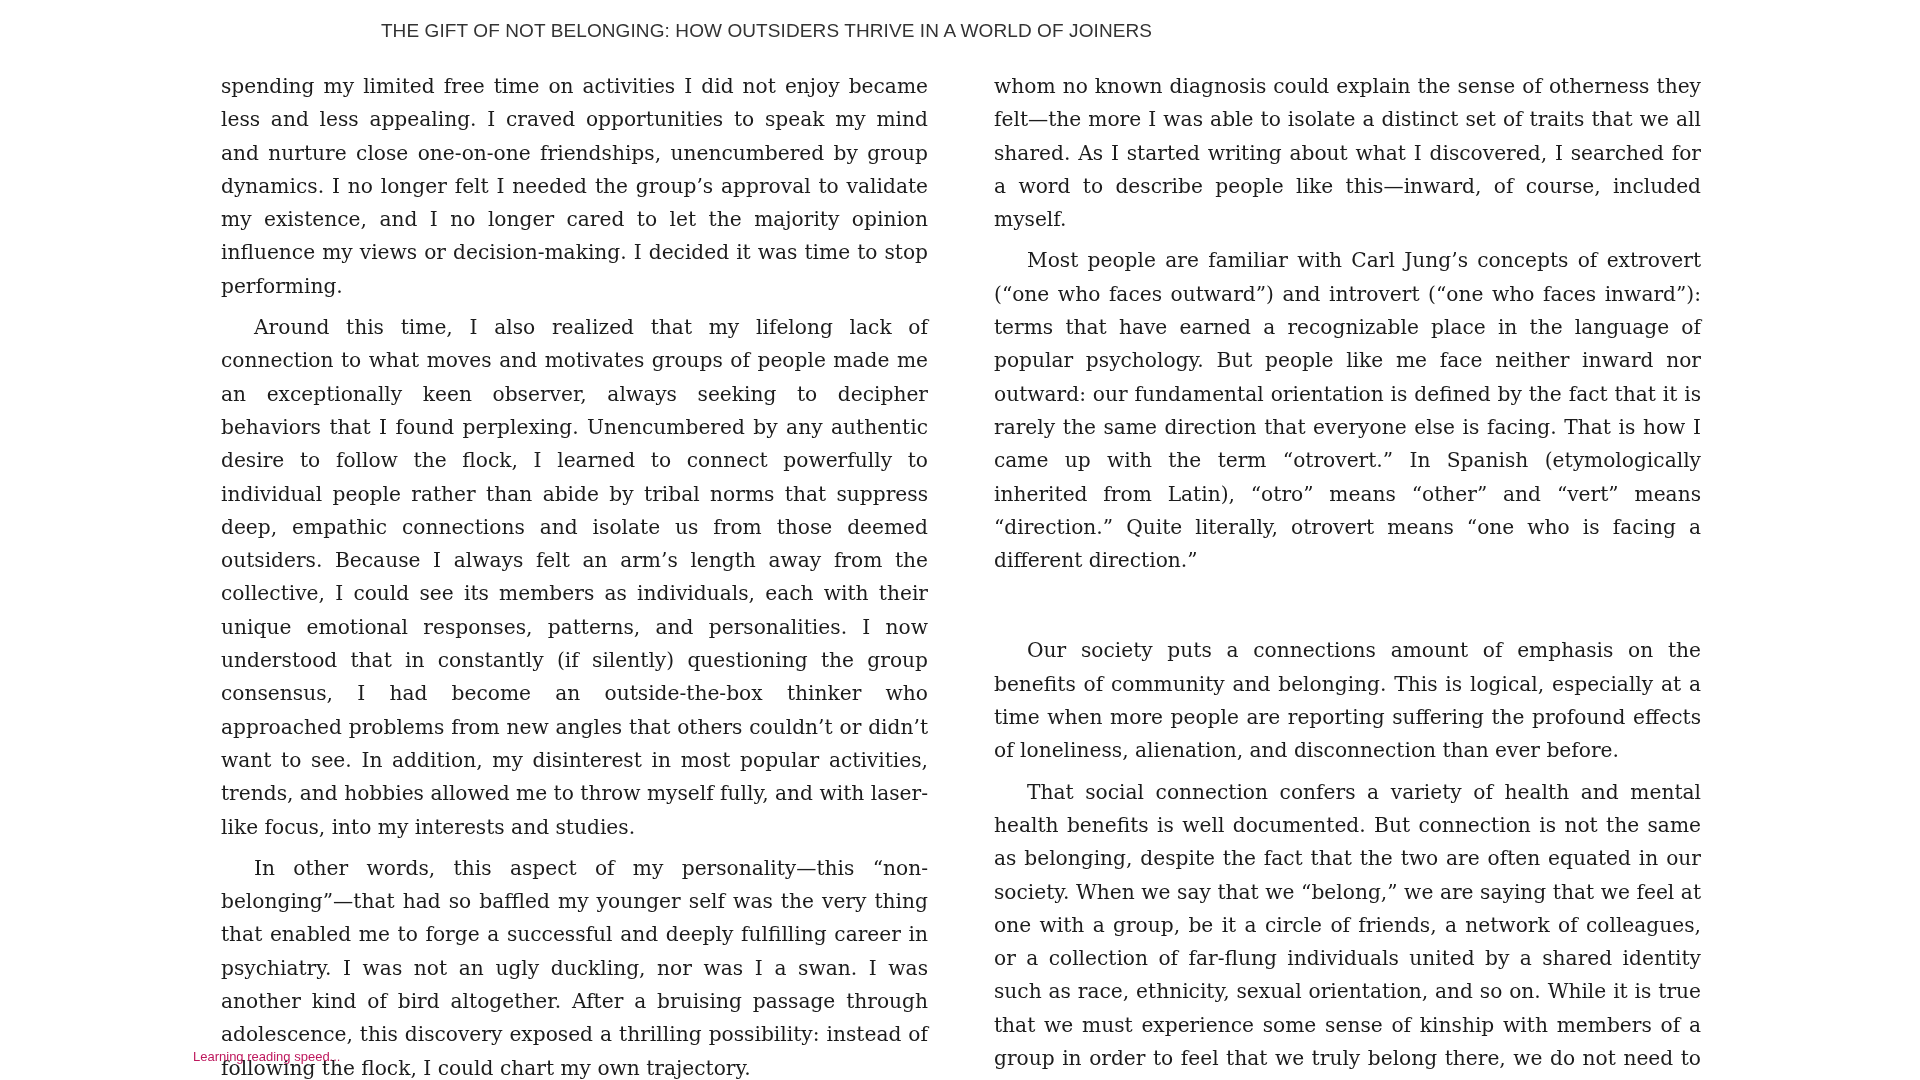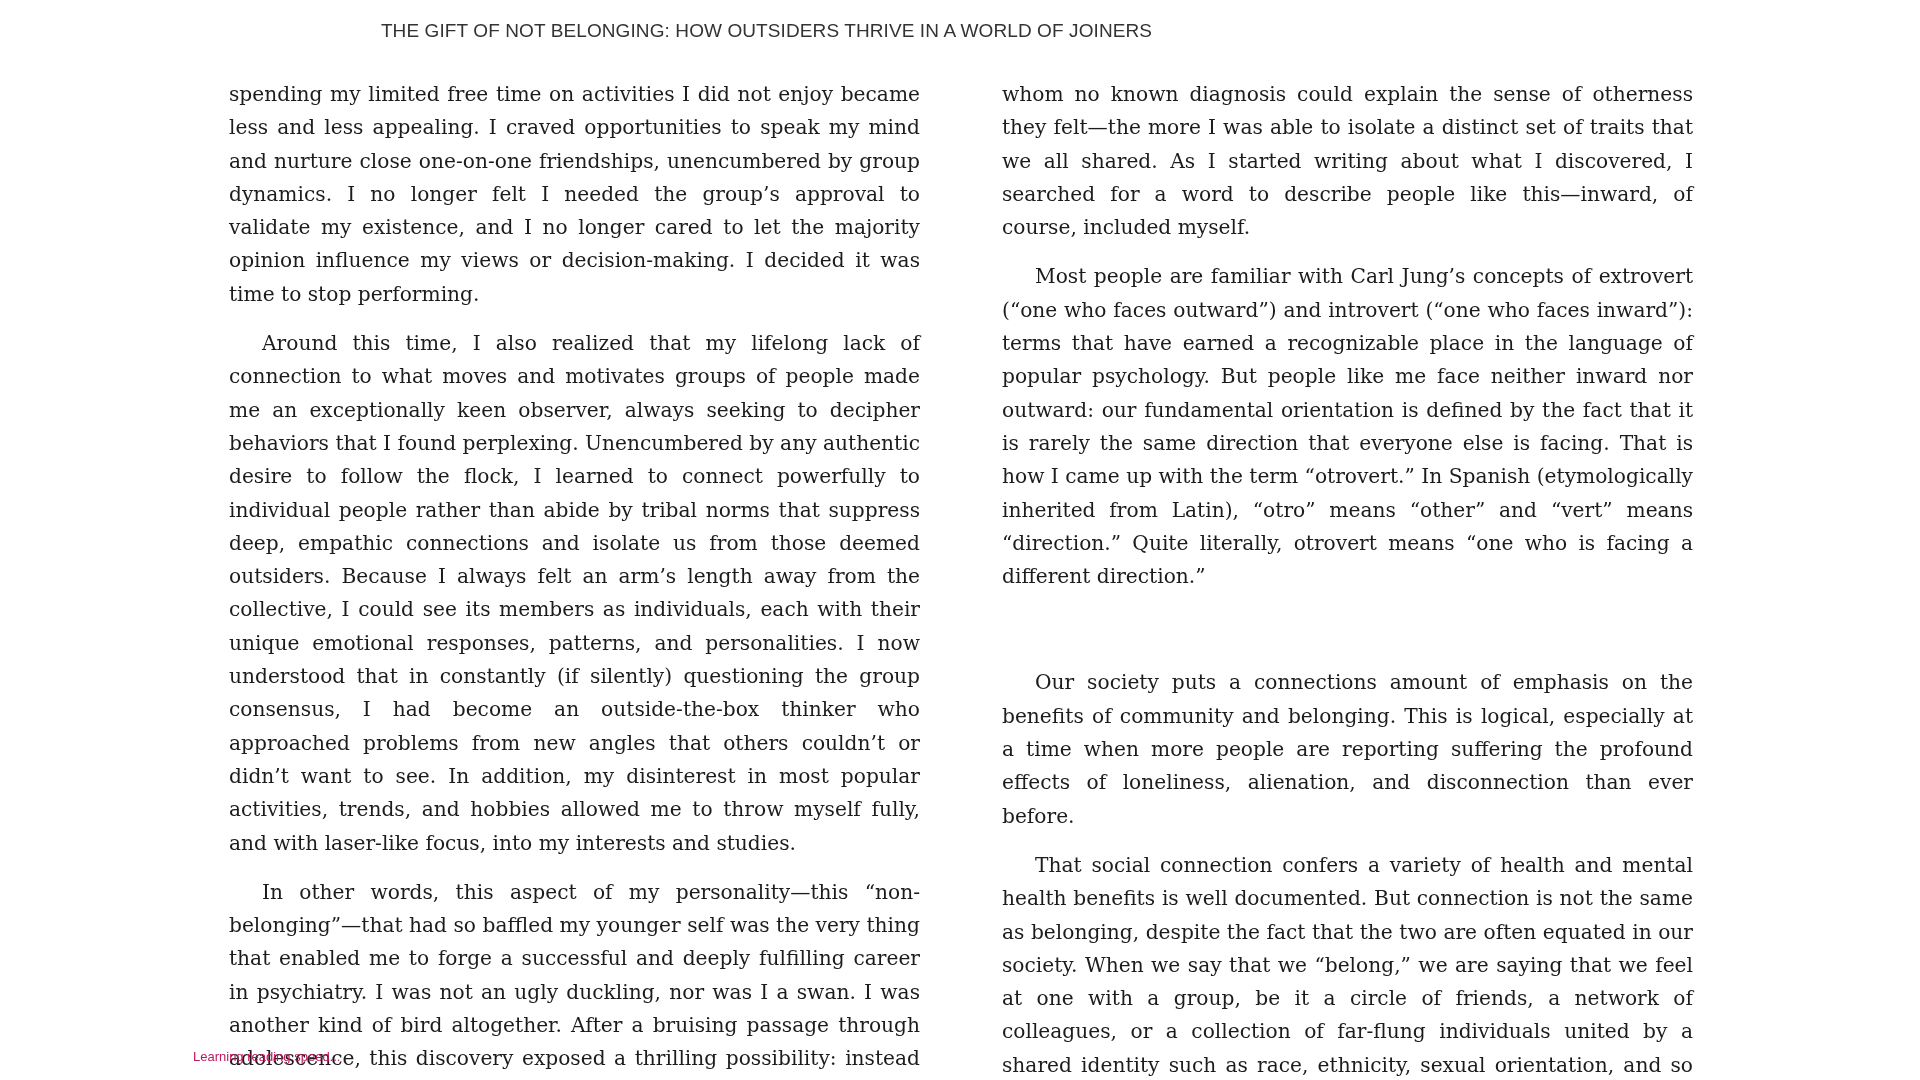--- a/index.html
+++ b/index.html
@@ -34,21 +34,21 @@
     font-family: "DejaVu Serif", "Liberation Serif", serif;
     font-size: 20.2px;
     line-height: 33.3px;
     color: #1c1c1c;
     text-align: justify;
     text-align-last: auto;
   }
   .col-left { left: 213px; }
   .col-right { left: 986px; }
   .para {
-    margin: 16px;
+    margin: 8px;
     text-indent: 33px;
     hyphens: none;
   }
   .para.noindent { text-indent: 0; }
   .para.last-line-justify { text-align-last: justify; }
   .section-gap { height: 41px; }
   .footer-left {
     position: absolute;
     left: 193px;
     top: 1049px;

